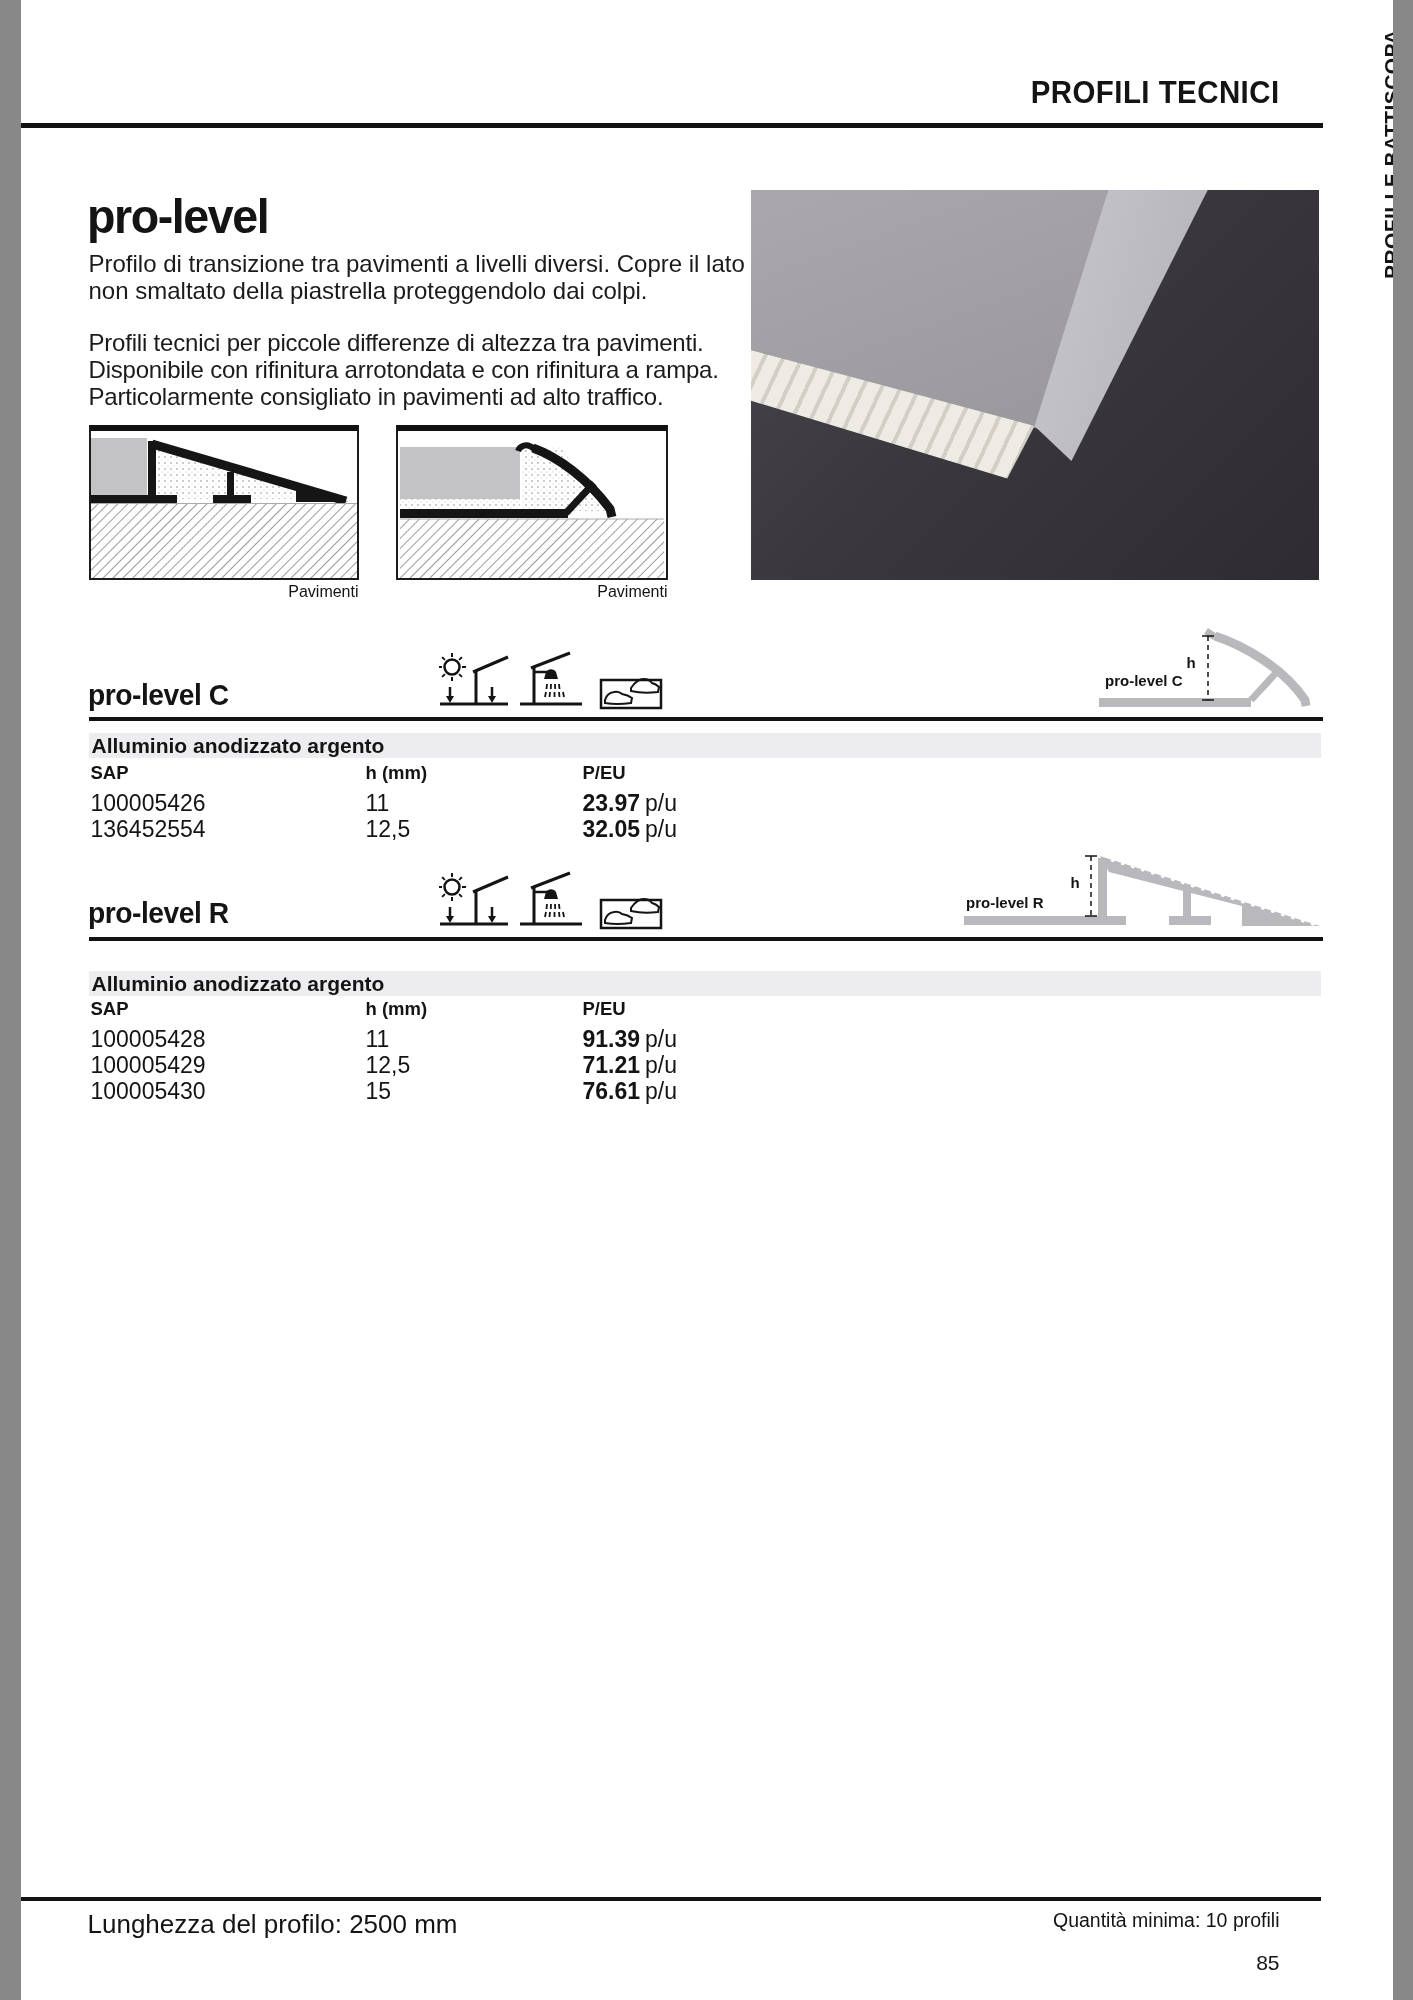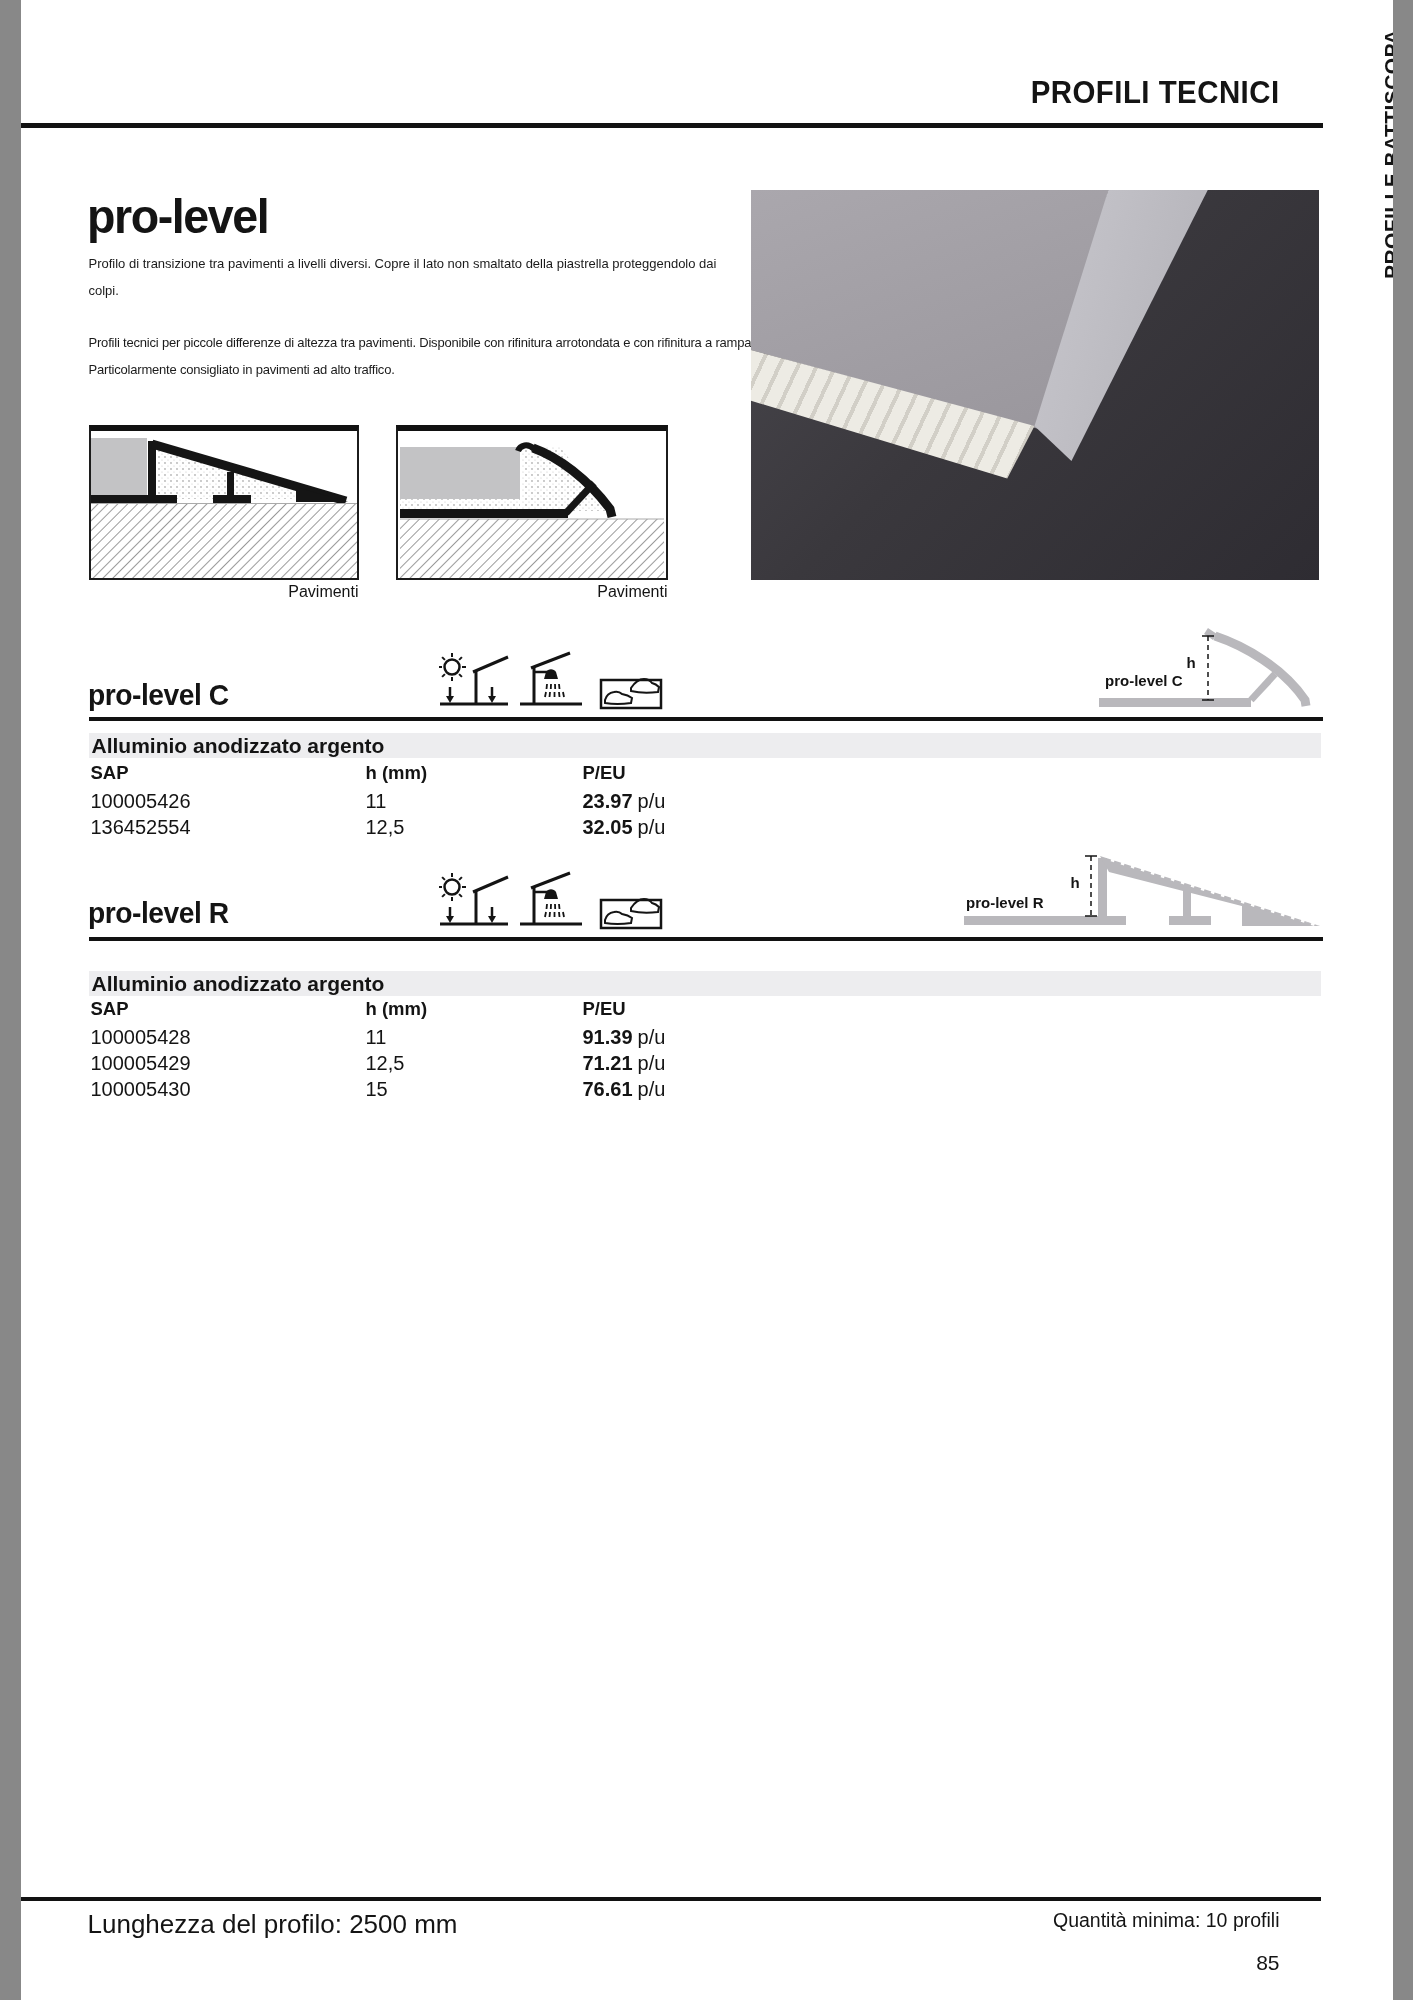--- a/index.html
+++ b/index.html
@@ -13,21 +13,21 @@
   
   .header-title { top:74px; right:113px; font-size:32px; font-weight:bold;
     transform:scaleX(0.92); transform-origin:100% 0; white-space:nowrap; letter-spacing:0.5px; }
   .header-rule { top:123px; left:0; width:1302px; height:5px; background:#121212; }
   .sidebar-label { top:279px; left:1359px; transform:rotate(-90deg); transform-origin:0 0;
     font-size:21px; font-weight:bold; white-space:nowrap; letter-spacing:0.4px; }
 
   
   .product-title { left:66px; top:188px; font-size:49px; font-weight:bold;
     letter-spacing:-1.5px; transform:scaleX(0.95); transform-origin:0 0; }
-  .desc { left:68px; font-size:13px; line-height:27px; color:#1b1b1b; }
+  .desc { left:68px; font-size:24px; line-height:27px; color:#1b1b1b; }
   .desc-1 { top:250px; width:660px; }
   .desc-2 { top:329px; width:712px; letter-spacing:-0.2px; }
 
   
   .draw-box { top:425px; height:155px; box-sizing:border-box; background:#fff;
     border:2px solid #1c1c1c; border-top:6px solid #111; }
   .draw-box-1 { left:68px; width:270px; }
   .draw-box-2 { left:375px; width:272px; }
   .draw-box svg { display:block; width:100%; height:100%; }
   .draw-caption { top:583px; font-size:16px; width:110px; text-align:right; }
@@ -72,21 +72,21 @@
   .diag-r .diag-name { left:0; top:56px; width:85px; }
   .dim-label { position:absolute; font-size:15px; font-weight:bold; }
   .diag-c .dim-label { left:88px; top:34px; }
   .diag-r .dim-label { left:112px; top:36px; }
 
   
   .band { left:68px; width:1232px; height:25px; background:#ededef; }
   .band span { display:block; padding-left:3px; line-height:25px; font-size:21px; font-weight:bold; }
   .band-c { top:733px; }
   .band-r { top:971px; }
-  .trow { left:70px; width:700px; height:24px; font-size:20px; white-space:nowrap; }
+  .trow { left:70px; width:700px; height:24px; font-size:23px; white-space:nowrap; }
   .trow .cA { position:absolute; left:0; }
   .trow .cB { position:absolute; left:275px; }
   .trow .cC { position:absolute; left:492px; white-space:nowrap; }
   .thead { font-weight:bold; font-size:18.5px; }
   .price-val { font-weight:bold; }
   .price-unit { font-weight:normal; margin-left:5px; }
 
   
   .footer-rule { left:0; top:1897px; width:1300px; height:4px; background:#121212; }
   .footer-left  { left:67px; top:1909px; font-size:26px; }

